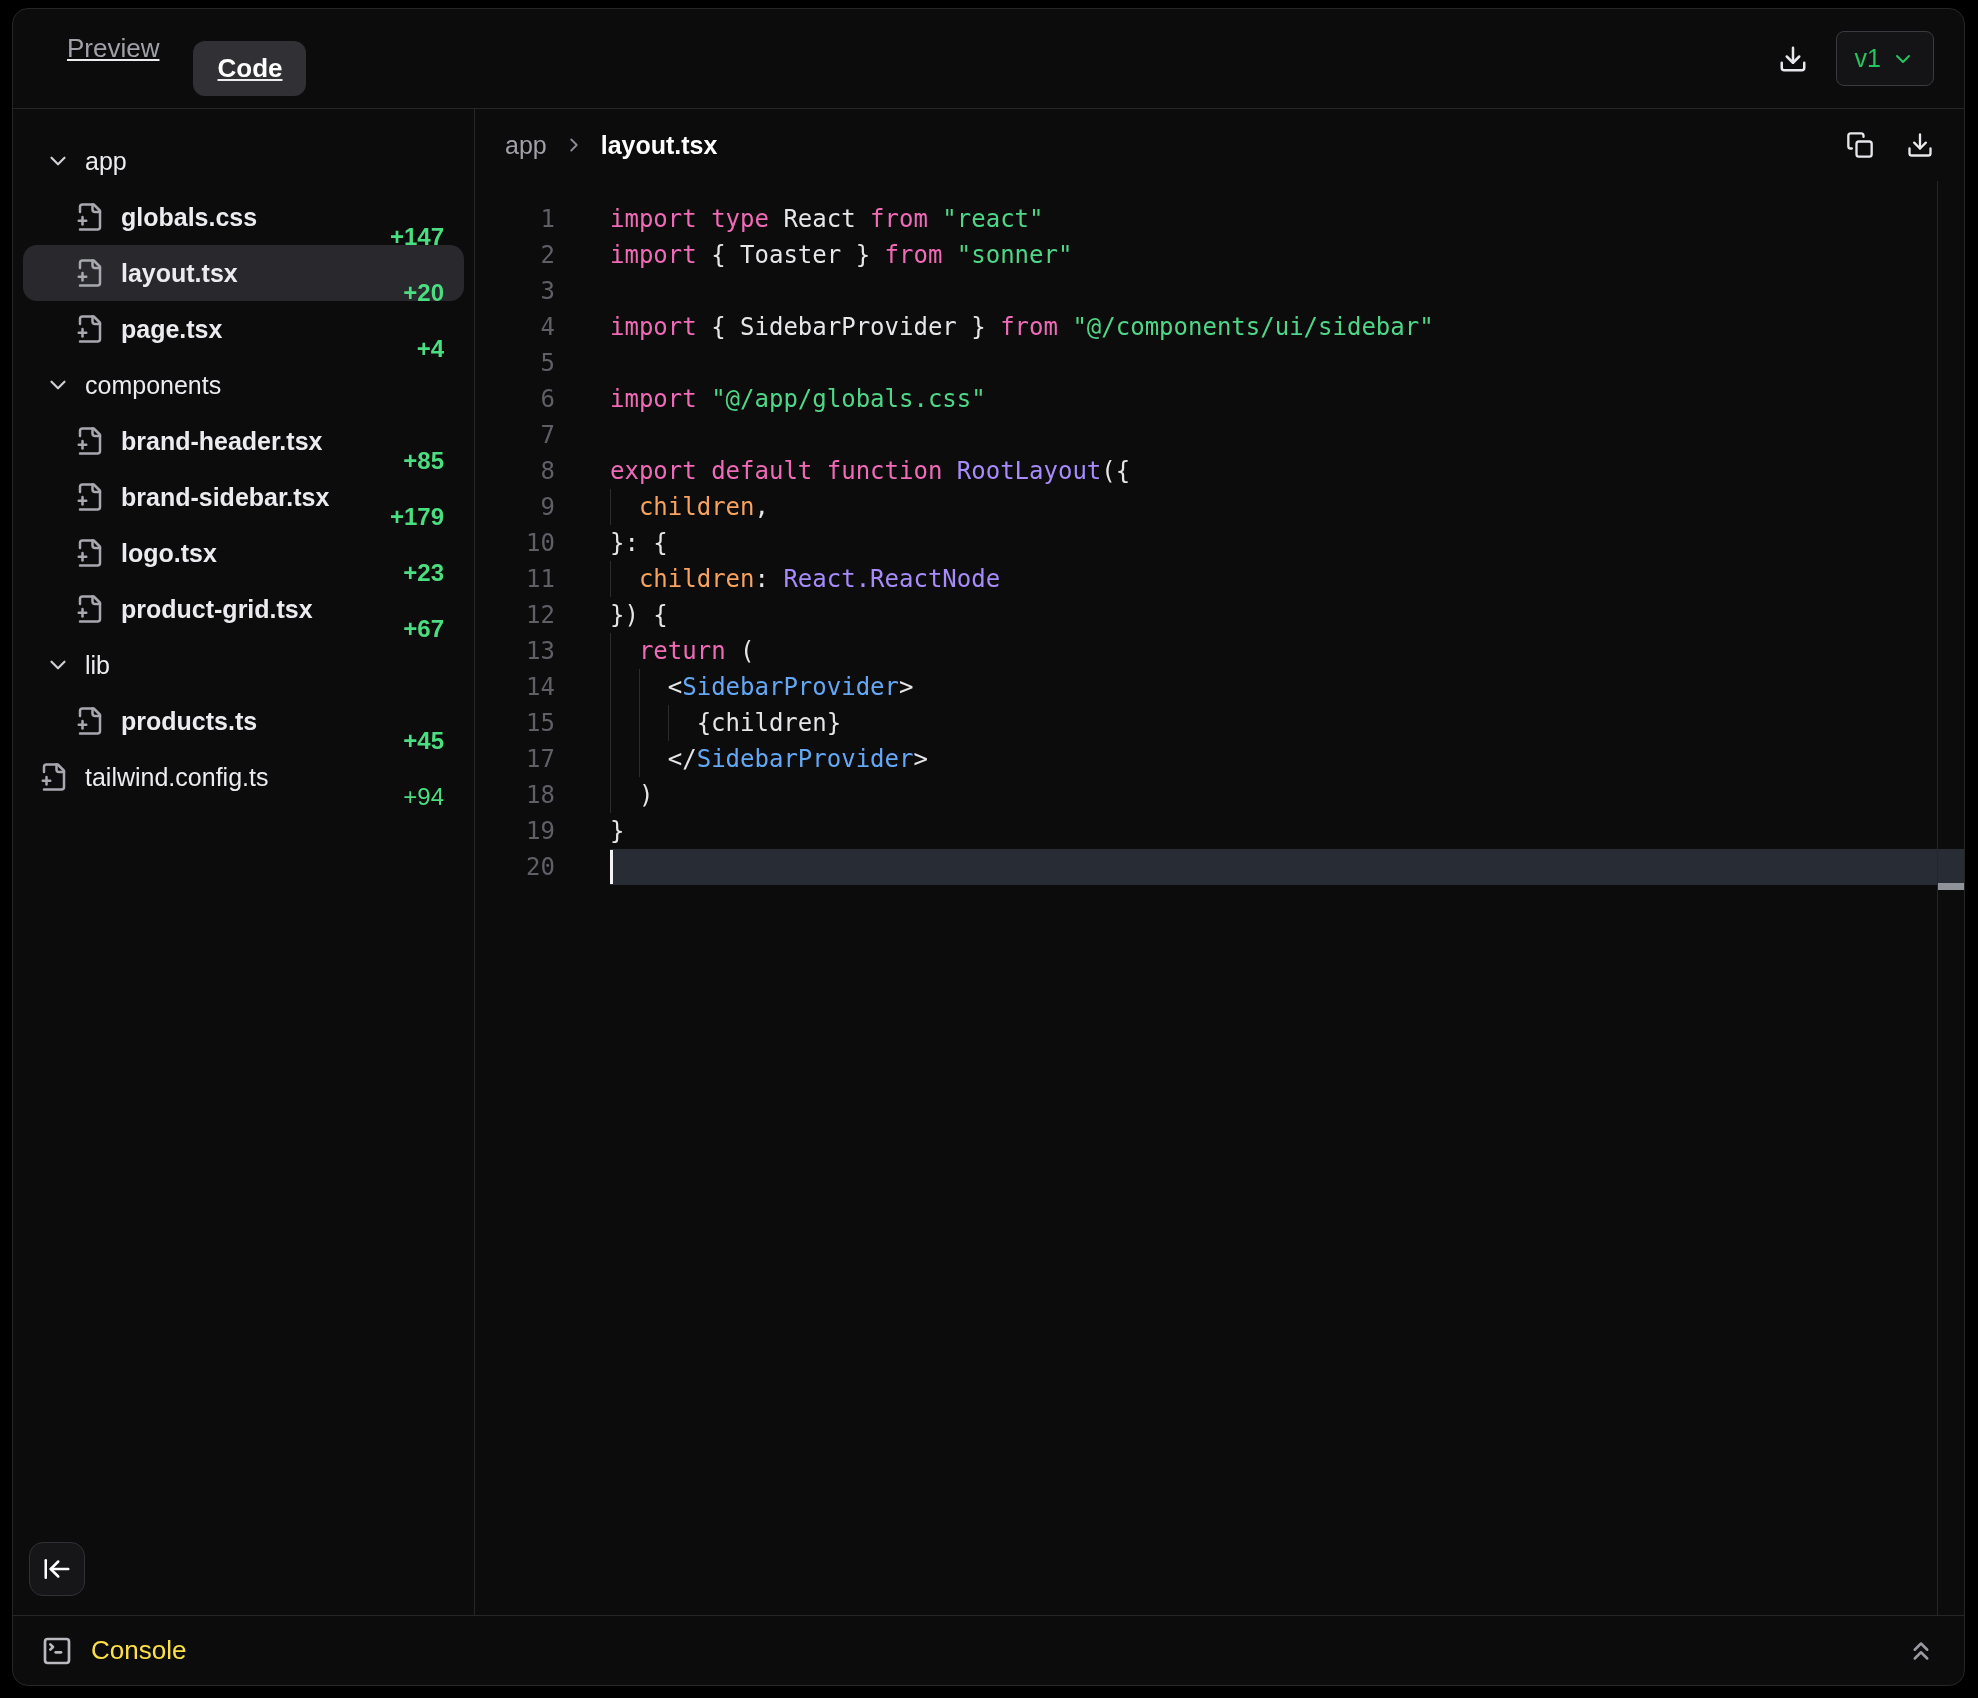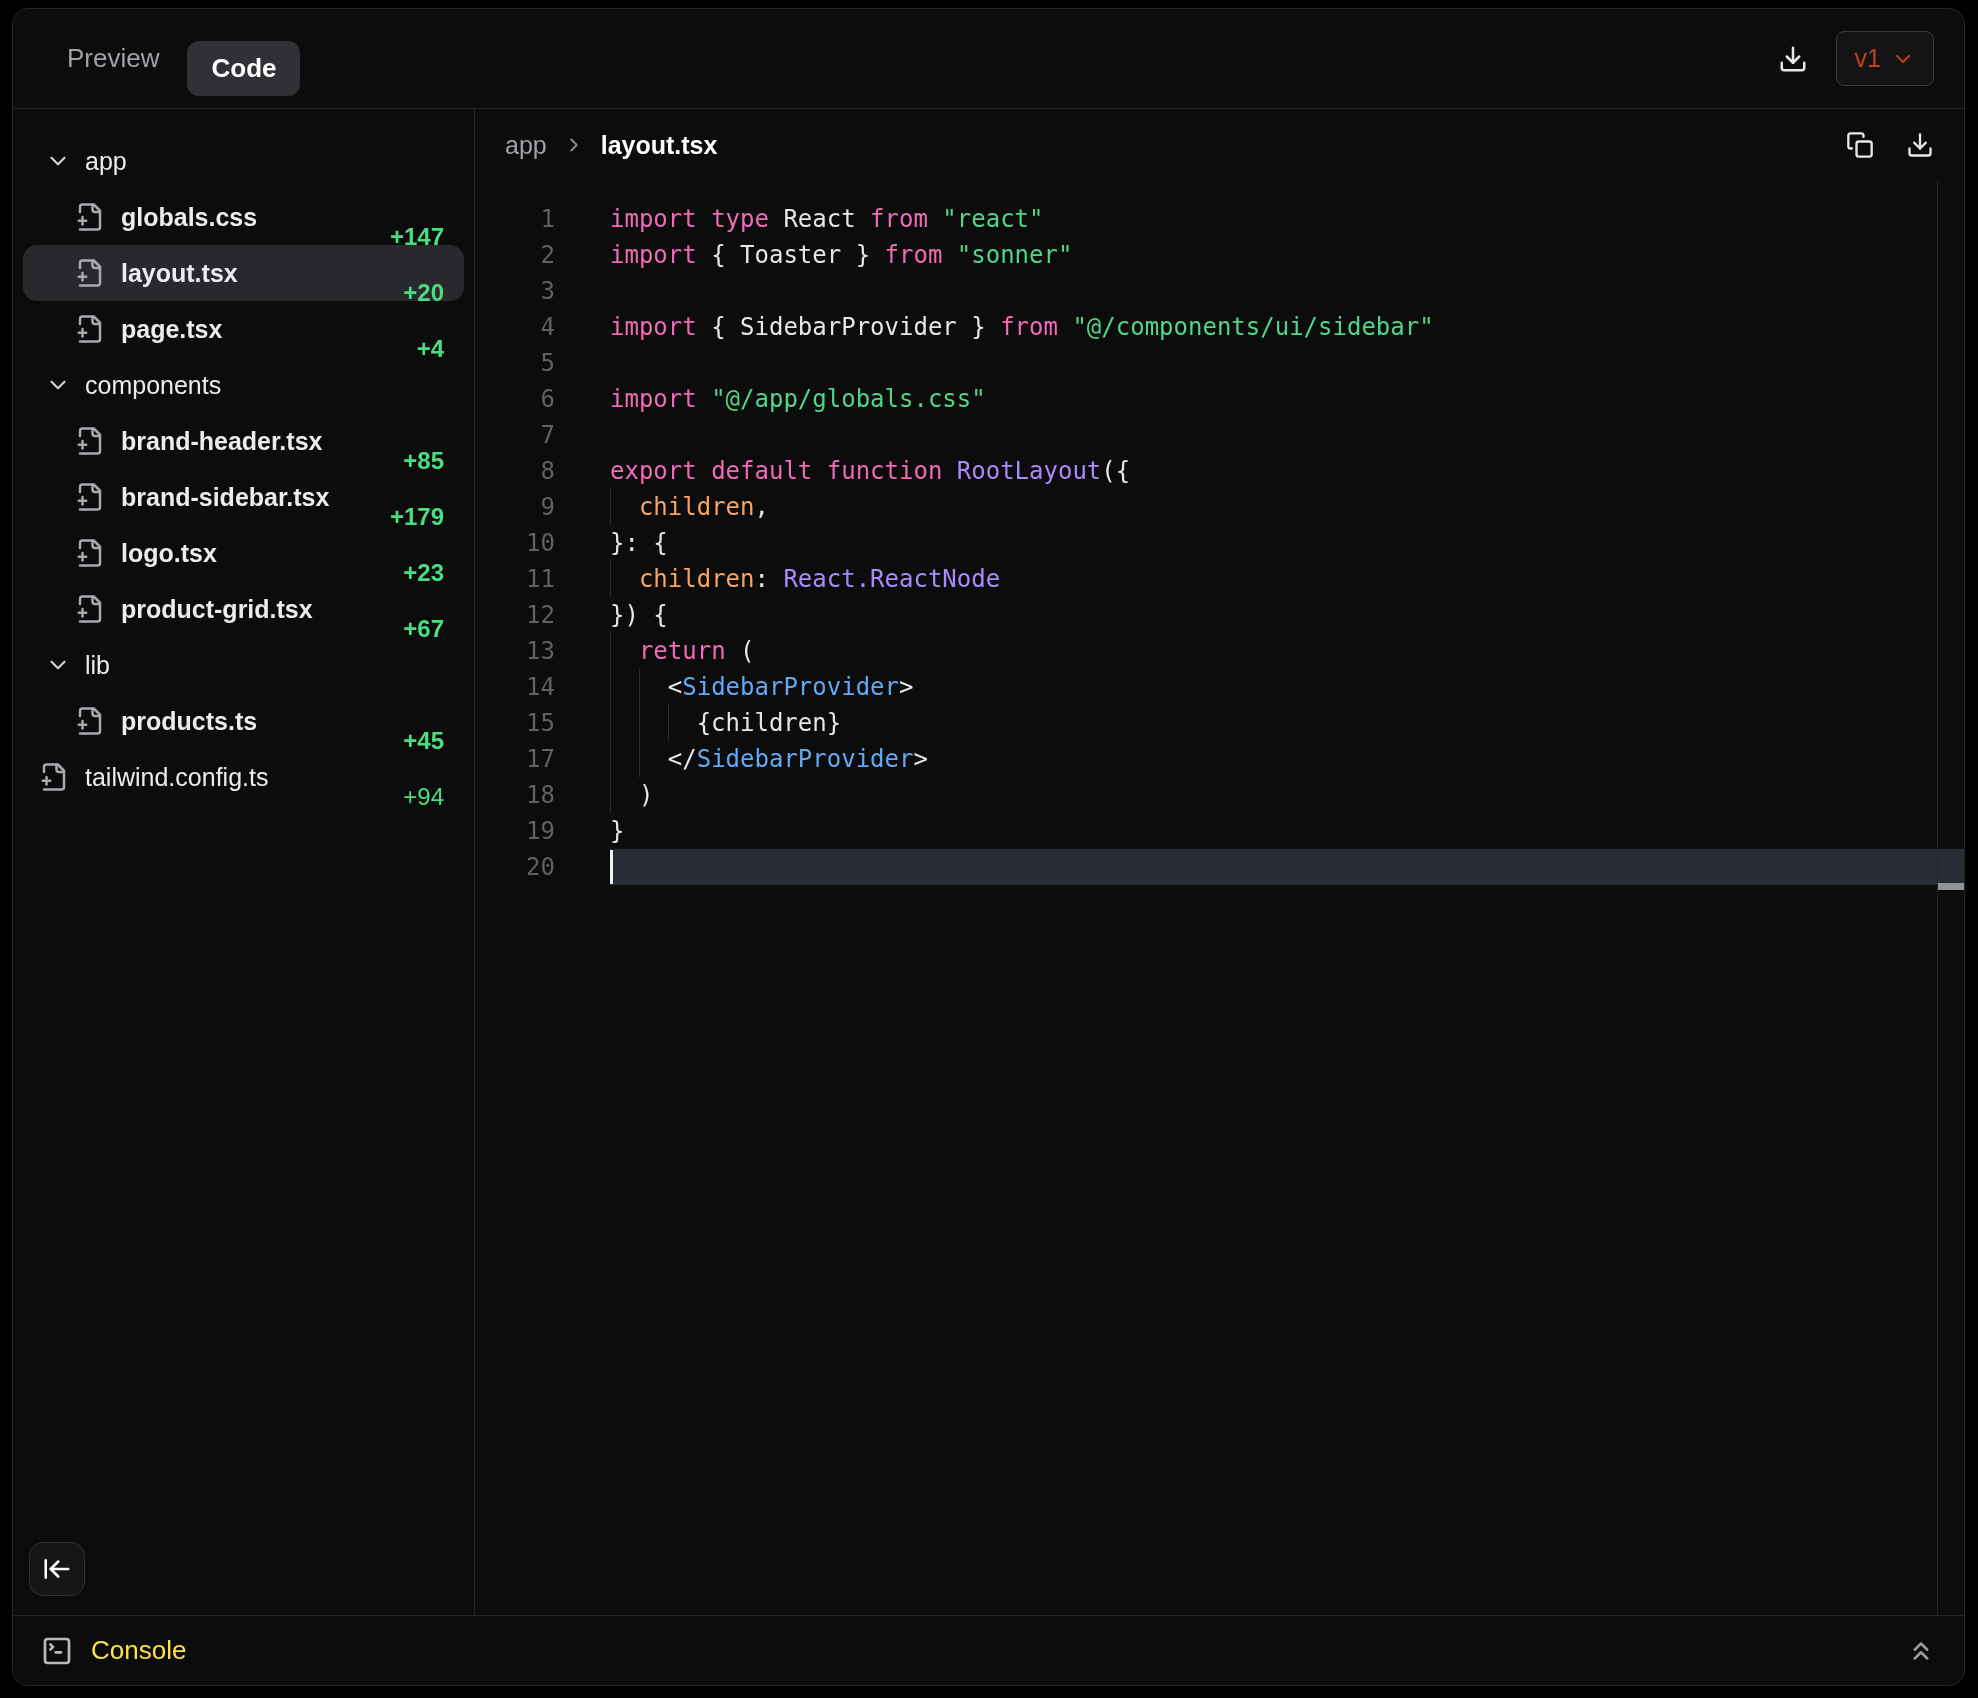--- a/index.html
+++ b/index.html
@@ -27,26 +27,26 @@
     font-family:"Liberation Sans",sans-serif;color:var(--text);overflow:hidden;}
   svg{display:block;stroke:currentColor;fill:none;stroke-width:2;stroke-linecap:round;stroke-linejoin:round;}
 
   .panel{position:absolute;left:12px;top:8px;right:13px;bottom:12px;
     background:var(--panel-bg);border:1px solid var(--border);border-radius:16px;
     display:flex;flex-direction:column;overflow:hidden;}
 
   
   .hdr{height:100px;flex:0 0 auto;display:flex;align-items:center;
     padding:0 30px;border-bottom:1px solid var(--border);}
-  .hdr-tabs{display:flex;align-items:center;gap:4px;}
+  .hdr-tabs{display:flex;align-items:flex-start;gap:10px;text-decoration:underline;}
   .tab{font-size:26px;padding:12px 24px;border-radius:12px;cursor:pointer;color:var(--muted);}
   .tab.active{background:var(--pill-bg);color:#fff;font-weight:600;margin-top:20px;}
   .hdr-right{margin-left:auto;display:flex;align-items:center;gap:28px;}
   .icon-btn{color:#e8e8ec;display:flex;align-items:center;justify-content:center;cursor:pointer;background:none;border:none;}
-  .ver-btn{display:flex;align-items:center;gap:10px;font-size:25px;color:#c2410c;
+  .ver-btn{display:flex;align-items:center;gap:10px;font-size:25px;color:#22c55e;
     background:#141417;border:1px solid #3a3a40;border-radius:8px;padding:12px 18px;cursor:pointer;}
 
   
   .content{flex:1;display:flex;min-height:0;}
 
   
   .sidebar{width:462px;flex:0 0 auto;border-right:1px solid var(--border);
     padding:24px 10px 0 10px;position:relative;}
   .tree-row{display:flex;align-items:center;height:56px;border-radius:14px;
     font-size:25px;cursor:pointer;padding-right:20px;}

